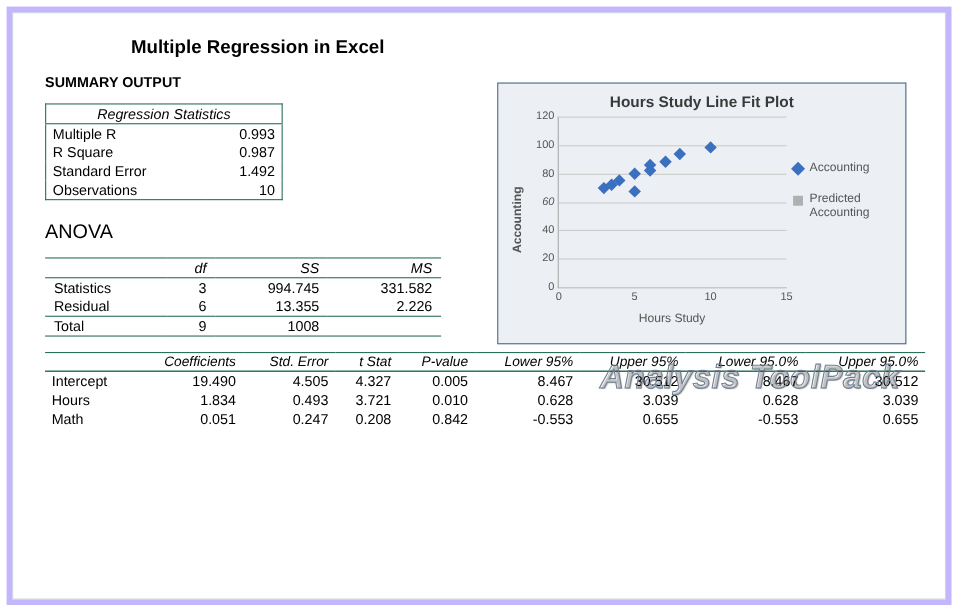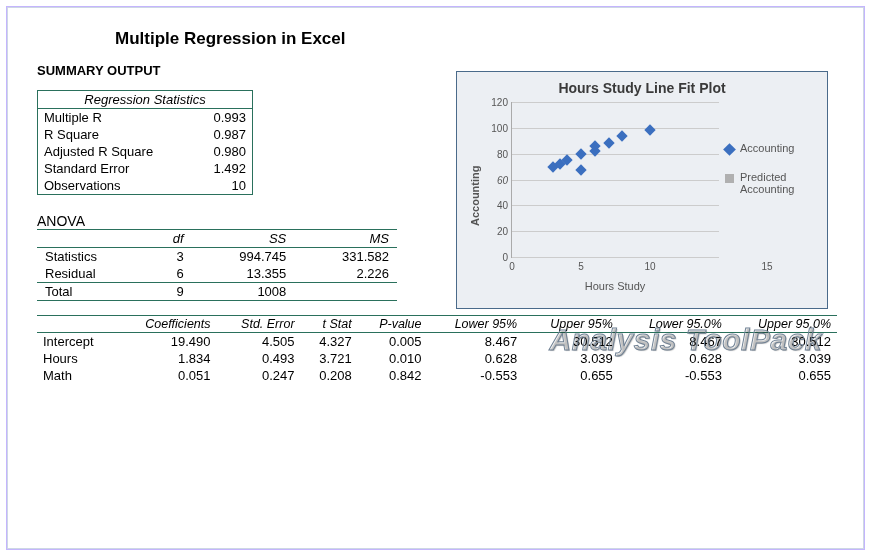--- a/index.html
+++ b/index.html
@@ -6,34 +6,34 @@
 body { 
   width: 871px; height: 556px; 
   font-family: Arial, sans-serif; 
   font-size: 13px;
   color: #000;
   position: relative;
   background: #fff;
 }
 .frame {
   position: absolute; inset: 6px;
-  border: 1px solid #c4b5fd;
+  border: 5px solid #c4b5fd;
   box-shadow: inset 0 0 0 1px #cdd7e4;
   background: #fff;
   padding: 18px 26px 18px 30px;
 }
 .title { font-weight: bold; font-size: 17px; margin: 4px 0 14px 78px; }
 .summary-label { font-weight: bold; font-size: 13px; margin-bottom: 12px; }
 
 .reg-stats { border: 1px solid #2a705c; width: 216px; border-collapse: collapse; }
 .reg-stats td { padding: 1px 6px; font-size: 13px; margin-left: 20px; }
 .reg-stats .hdr td { text-align: center; font-style: italic; border-bottom: 1px solid #2a705c; }
 .reg-stats .val { text-align: right; }
 
-.anova-label { margin-top: 18px; margin-bottom: 0px; font-size: 14px; }
+.anova-label { margin-top: 18px; margin-bottom: 13px; font-size: 18px; }
 .anova { width: 360px; border-collapse: collapse; }
 .anova th { font-style: italic; font-weight: normal; text-align: right; border-top: 1px solid #2a705c; border-bottom: 1px solid #2a705c; padding: 1px 8px; }
 .anova th:first-child { text-align: left; }
 .anova td { padding: 1px 8px; text-align: right; }
 .anova td:first-child { text-align: left; }
 .anova tr.total td { border-top: 1px solid #2a705c; border-bottom: 1px solid #2a705c; }
 
 .coef { width: 800px; border-collapse: collapse; margin-top: 14px; }
 .coef th { font-style: italic; font-weight: normal; text-align: right; border-top: 1px solid #2a705c; border-bottom: 1px solid #2a705c; padding: 1px 6px; font-size: 12.5px; white-space: nowrap; }
 .coef th:first-child { text-align: left; }
@@ -86,24 +86,20 @@
         </tr>
     </tbody>
       <tbody id="regstats-body">
         <tr>
           <td>Multiple R</td>
           <td class="val">0.993</td>
         </tr>
         <tr>
           <td>R Square</td>
           <td class="val">0.987</td>
-        </tr>
-        <tr>
-          <td>Adjusted R Square</td>
-          <td class="val">0.980</td>
         </tr>
         <tr>
           <td>Standard Error</td>
           <td class="val">1.492</td>
         </tr>
         <tr>
           <td>Observations</td>
           <td class="val">10</td>
         </tr>
       </tbody>
@@ -208,21 +204,21 @@
             <div class="ytick" style="top: 50%; font-style: italic;">60</div>
             <div class="grid-h" style="top: 33.3333%;"></div>
             <div class="ytick" style="top: 33.3333%;">80</div>
             <div class="grid-h" style="top: 16.6667%;"></div>
             <div class="ytick" style="top: 16.6667%;">100</div>
             <div class="grid-h" style="top: 0%;"></div>
             <div class="ytick" style="top: 0%;">120</div>
             <div class="xtick" style="left: 0%;">0</div>
             <div class="xtick" style="left: 33.3333%;">5</div>
             <div class="xtick" style="left: 66.6667%;">10</div>
-            <div class="xtick" style="left: 100%; margin-left: 48px;">15</div>
+            <div class="xtick" style="left: 100%;">15</div>
             <div class="pt" style="left: 20%; top: 41.6667%;"></div>
             <div class="pt" style="left: 23.3333%; top: 40%;"></div>
             <div class="pt" style="left: 26.6667%; top: 37.5%;"></div>
             <div class="pt" style="left: 33.3333%; top: 44.1667%;"></div>
             <div class="pt" style="left: 33.3333%; top: 33.3333%;"></div>
             <div class="pt" style="left: 40%; top: 31.6667%;"></div>
             <div class="pt" style="left: 40%; top: 28.3333%;"></div>
             <div class="pt" style="left: 46.6667%; top: 26.6667%;"></div>
             <div class="pt" style="left: 53.3333%; top: 21.6667%;"></div>
             <div class="pt" style="left: 66.6667%; top: 18.3333%;"></div>

